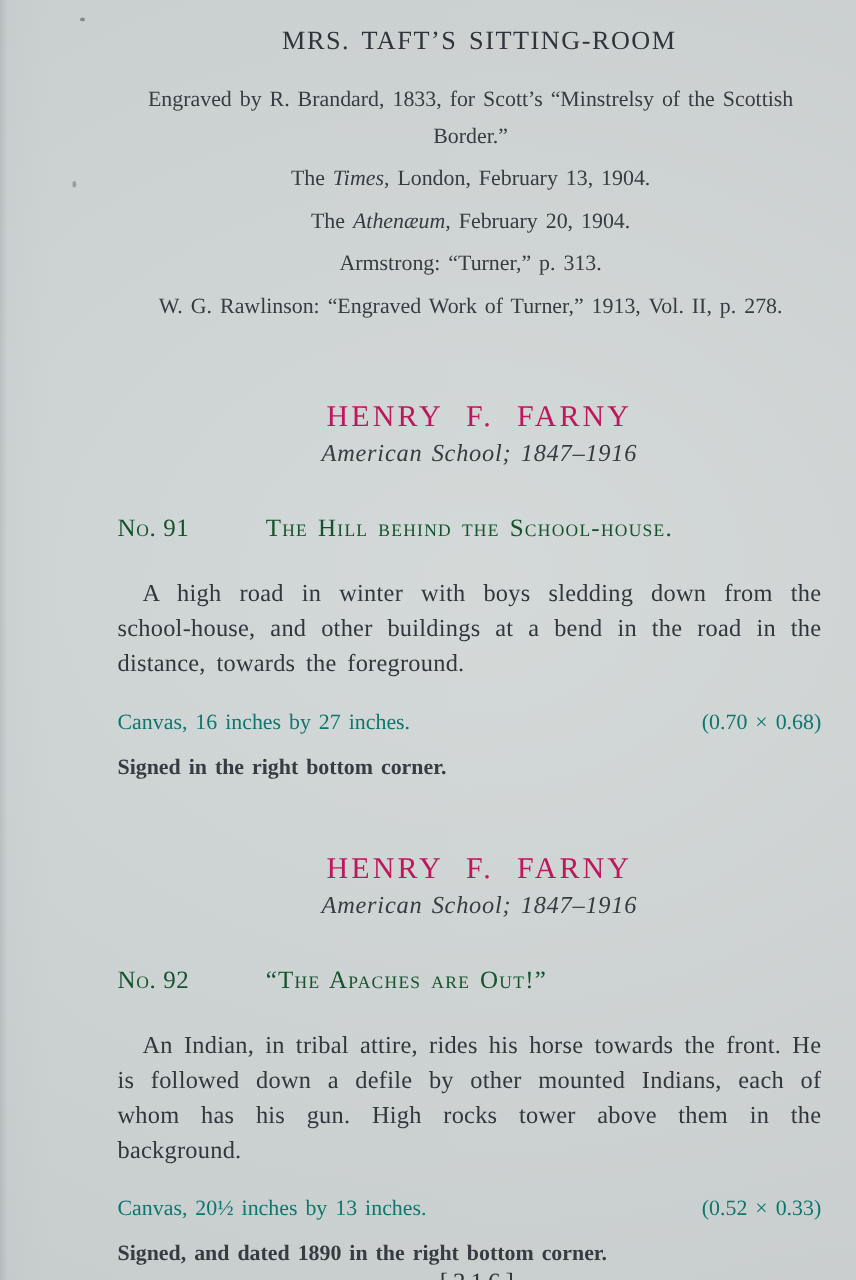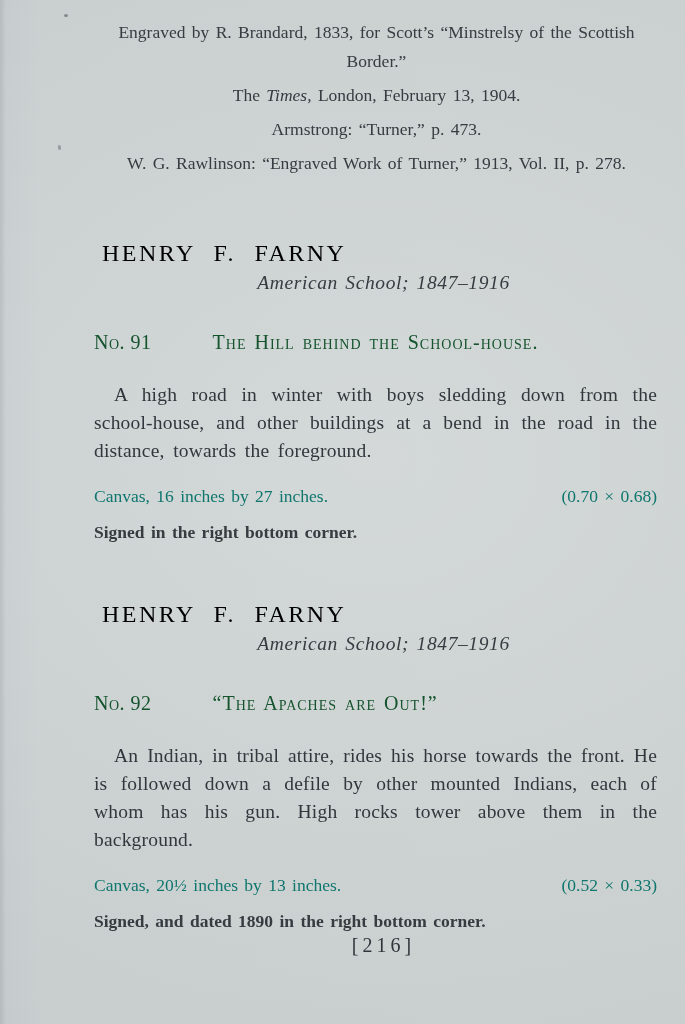--- a/index.html
+++ b/index.html
@@ -31,24 +31,25 @@
   .ref {
     font-size: 17.5px;
     line-height: 29px;
     margin-bottom: 5px;
     color: #363c41;
     word-spacing: 2px;
   }
   .ref .it { font-style: italic; }
 
   .entry-artist {
+    text-align: center;
     font-size: 24px;
     letter-spacing: 2.5px;
     word-spacing: 10px;
-    color: #000000;
+    color: #be185d;
     position: relative;
     left: 8px;
   }
   .entry-school {
     text-align: center;
     font-style: italic;
     font-size: 19.5px;
     letter-spacing: 0.6px;
     word-spacing: 2px;
     color: #363c41;
@@ -117,25 +118,27 @@
   .speck-2 { left: 58px; top: 145px; width: 3px; height: 5px; opacity: 0.55; border-radius: 40% 60% 50% 50%; }
 </style>
 </head>
 <body>
 
 <div class="page">
 
   <span class="speck speck-1"></span>
   <span class="speck speck-2"></span>
 
+  <div class="doc-title">MRS. TAFT’S SITTING-ROOM</div>
 
   <div class="refs">
     <div class="ref"><span>Engraved by R. Brandard, 1833, for Scott’s “Minstrelsy of the Scottish Border.”</span><span class="it"></span><span></span></div>
     <div class="ref"><span>The </span><span class="it">Times,</span><span> London, February 13, 1904.</span></div>
-    <div class="ref"><span>Armstrong: “Turner,” p. 473.</span><span class="it"></span><span></span></div>
+    <div class="ref"><span>The </span><span class="it">Athenæum,</span><span> February 20, 1904.</span></div>
+    <div class="ref"><span>Armstrong: “Turner,” p. 313.</span><span class="it"></span><span></span></div>
     <div class="ref"><span>W. G. Rawlinson: “Engraved Work of Turner,” 1913, Vol. II, p. 278.</span><span class="it"></span><span></span></div>
   </div>
 
   <div class="entry entry-1">
     <div class="entry-artist">HENRY F. FARNY</div>
     <div class="entry-school">American School; 1847–1916</div>
     <div class="entry-number-row">
       <span class="entry-number">No. 91</span>
       <span class="entry-title">The Hill behind the School-house.</span>
     </div>

